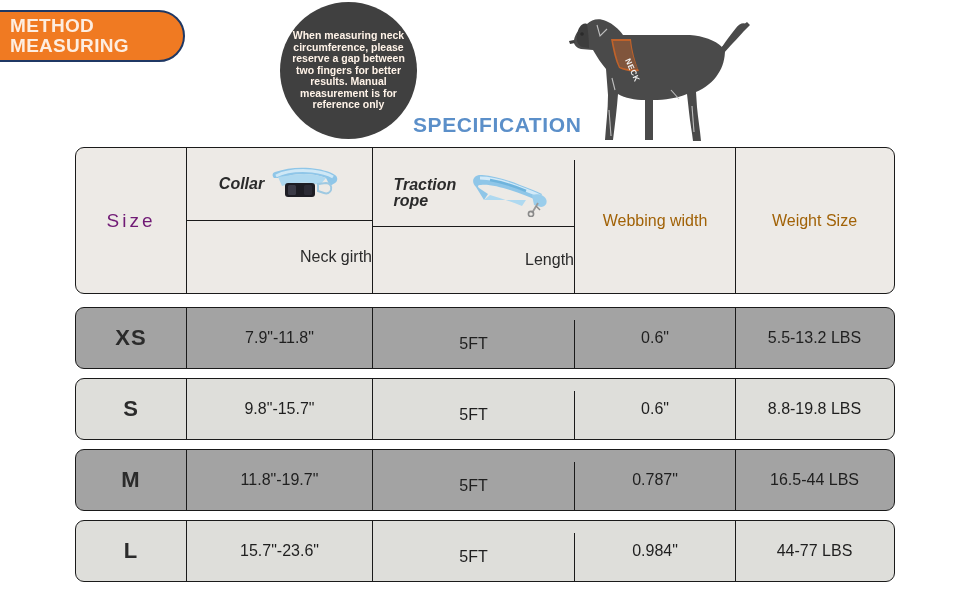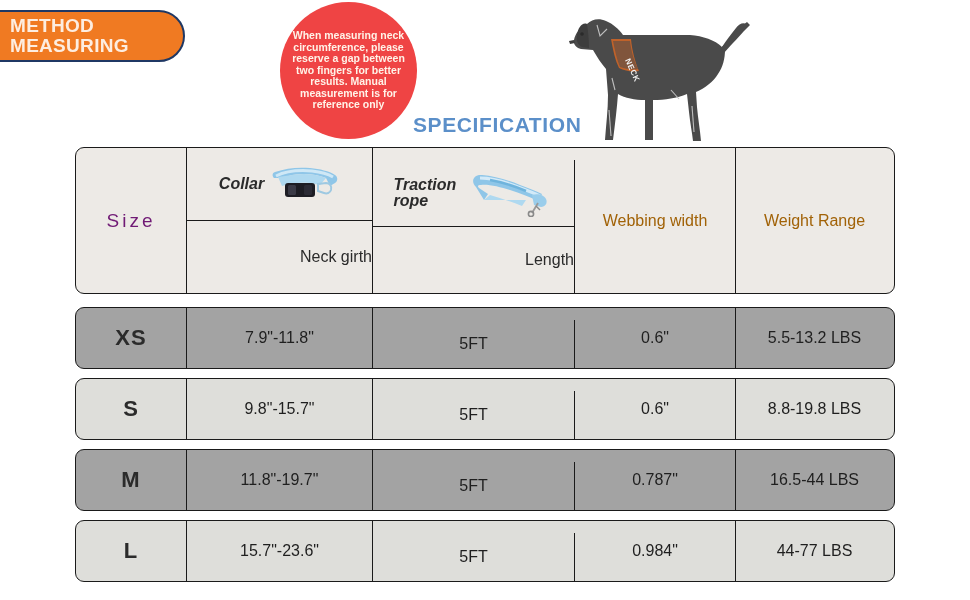--- a/index.html
+++ b/index.html
@@ -36,21 +36,21 @@
   }
 
   
   #tip-circle {
     position: absolute;
     left: 280px;
     top: 2px;
     width: 137px;
     height: 137px;
     border-radius: 50%;
-    background: #ef4444;
+    background: #404040;
     display: flex;
     align-items: center;
     justify-content: center;
     padding: 0 9px;
   }
   #tip-circle .txt {
     color: #FFF3E8;
     font-size: 10.5px;
     line-height: 11.6px;
     text-align: center;
@@ -255,21 +255,21 @@
       <div class="bot">
         <span class="sub-label">Length</span>
       </div>
     </div>
 
     <div class="cell c-web">
       <span class="hdr-plain">Webbing width</span>
     </div>
 
     <div class="cell c-wt">
-      <span class="hdr-plain">Weight Range</span>
+      <span class="hdr-plain">Weight Size</span>
     </div>
   </div>
 
   <div class="trow data">
     <div class="cell c-size">
       <span class="size-label">XS</span>
     </div>
     <div class="cell c-neck">
       <span class="val">7.9"-11.8"</span>
     </div>

